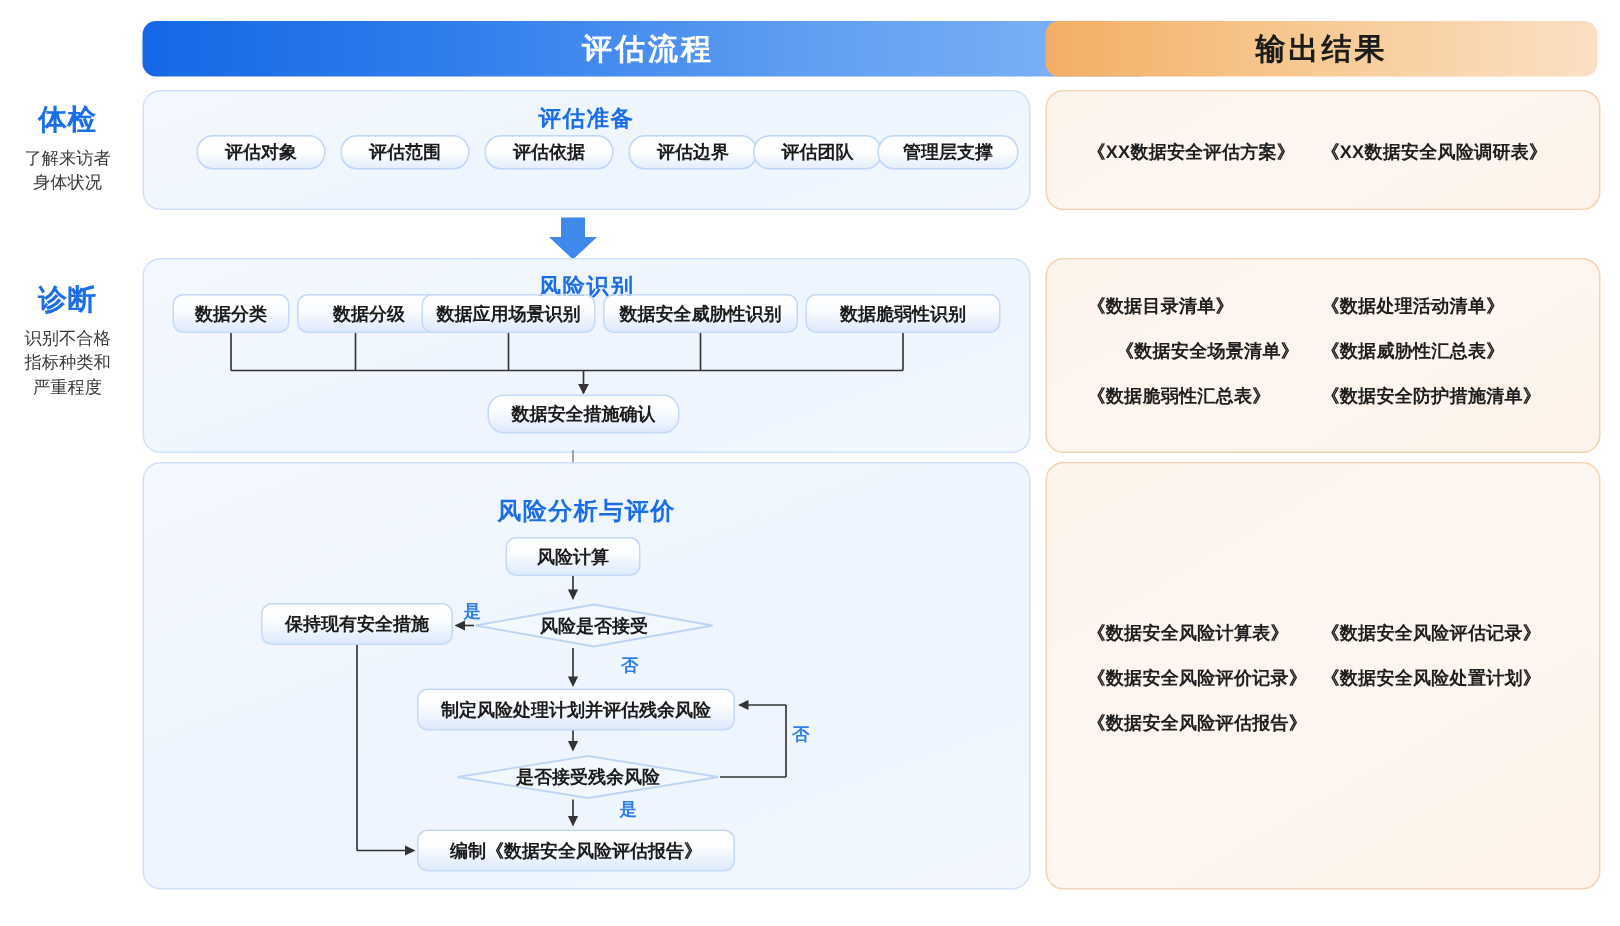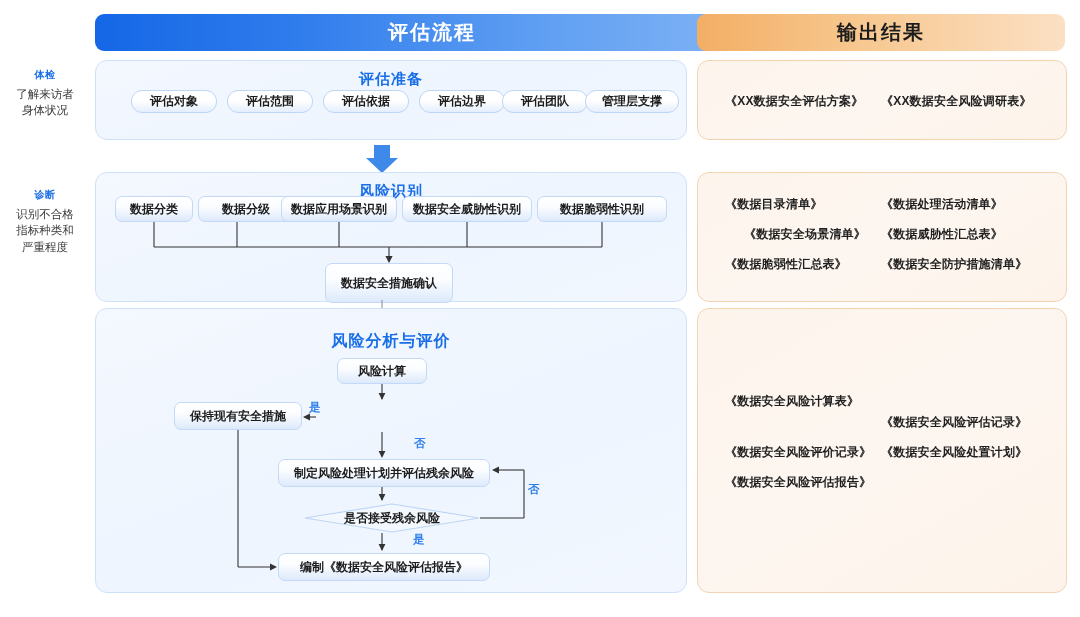--- a/index.html
+++ b/index.html
@@ -20,21 +20,21 @@
   }
 
   
   .stage-label {
     position: absolute;
     width: 86px;
     text-align: center;
     line-height: 1.35;
   }
   .stage-title {
-    font-size: 10px;
+    font-size: 19px;
     font-weight: bold;
     color: #1a6fe8;
     margin-bottom: 4px;
     letter-spacing: 0.5px;
   }
   .stage-desc {
     font-size: 11.5px;
     color: #3a3a3a;
     line-height: 1.45;
   }
@@ -204,21 +204,21 @@
   <div class="panel" style="left:95px; top:172px; width:590px; height:128px;">
     <div class="panel-title" style="top:9px;">风险识别</div>
   </div>
 
   <div class="node" style="left:115px; top:196px; width:78px; height:26px;">数据分类</div>
   <div class="node" style="left:198px; top:196px; width:96px; height:26px;">数据分级</div>
   <div class="node" style="left:281px; top:196px; width:116px; height:26px;">数据应用场景识别</div>
   <div class="node" style="left:537px; top:196px; width:130px; height:26px;">数据脆弱性识别</div>
   <div class="node" style="left:402px; top:196px; width:130px; height:26px;">数据安全威胁性识别</div>
 
-  <div class="node" style="left:325px; top:263px; width:128px; height:40px;">数据安全措施确认</div>
+  <div class="node" style="left:325px; top:263px; width:128px; height:26px;border-radius:11px;">数据安全措施确认</div>
 
   <svg class="edges" style="left:0; top:0; width:1080px; height:617px;">
     <g stroke="#333333" stroke-width="1.1" fill="none">
 
       <line x1="154" y1="222" x2="154" y2="247"></line>
       <line x1="237" y1="222" x2="237" y2="247"></line>
       <line x1="339" y1="222" x2="339" y2="247"></line>
       <line x1="467" y1="222" x2="467" y2="247"></line>
       <line x1="602" y1="222" x2="602" y2="247"></line>
 
@@ -235,20 +235,26 @@
   </svg>
 
   <div class="panel" style="left:95px; top:308px; width:590px; height:283px;">
     <div class="panel-title" style="top:22px; font-size:16px;">风险分析与评价</div>
   </div>
 
   <div class="node" style="left:337px; top:358px; width:90px; height:26px;">风险计算</div>
 
   <div class="node" style="left:174px; top:402px; width:128px; height:28px;">保持现有安全措施</div>
 
+  <div class="diamond-wrap" style="left:316px; top:402px; width:160px; height:30px;">
+    <svg viewBox="0 0 160 30" preserveAspectRatio="none">
+      <polygon points="80,1 159,15 80,29 1,15" fill="#f3f8ff" stroke="#bcd5f5" stroke-width="1.2"></polygon>
+    </svg>
+    <div class="diamond-text">风险是否接受</div>
+  </div>
 
   <div class="node" style="left:278px; top:459px; width:212px; height:28px;">制定风险处理计划并评估残余风险</div>
 
   <div class="diamond-wrap" style="left:304px; top:503px; width:176px; height:30px;">
     <svg viewBox="0 0 176 30" preserveAspectRatio="none">
       <polygon points="88,1 175,15 88,29 1,15" fill="#f3f8ff" stroke="#bcd5f5" stroke-width="1.2"></polygon>
     </svg>
     <div class="diamond-text">是否接受残余风险</div>
   </div>
 
@@ -295,19 +301,19 @@
 
   <div class="opanel" style="left:697px; top:172px; width:368px; height:128px;"></div>
   <div class="doc-item" style="left:725px; top:196px;">《数据目录清单》</div>
   <div class="doc-item" style="left:881px; top:196px;">《数据处理活动清单》</div>
   <div class="doc-item" style="left:725px; top:226px;margin-left:19px;">《数据安全场景清单》</div>
   <div class="doc-item" style="left:881px; top:226px;">《数据威胁性汇总表》</div>
   <div class="doc-item" style="left:725px; top:256px;">《数据脆弱性汇总表》</div>
   <div class="doc-item" style="left:881px; top:256px;">《数据安全防护措施清单》</div>
 
   <div class="opanel" style="left:697px; top:308px; width:368px; height:283px;"></div>
-  <div class="doc-item" style="left:725px; top:393px;">《数据安全风险计算表》</div>
+  <div class="doc-item" style="left:725px; top:414px;">《数据安全风险计算表》</div>
   <div class="doc-item" style="left:881px; top:414px;">《数据安全风险评估记录》</div>
   <div class="doc-item" style="left:725px; top:444px;">《数据安全风险评价记录》</div>
   <div class="doc-item" style="left:881px; top:444px;">《数据安全风险处置计划》</div>
   <div class="doc-item" style="left:725px; top:474px;">《数据安全风险评估报告》</div>
 
 </div>
 
 </body></html>

